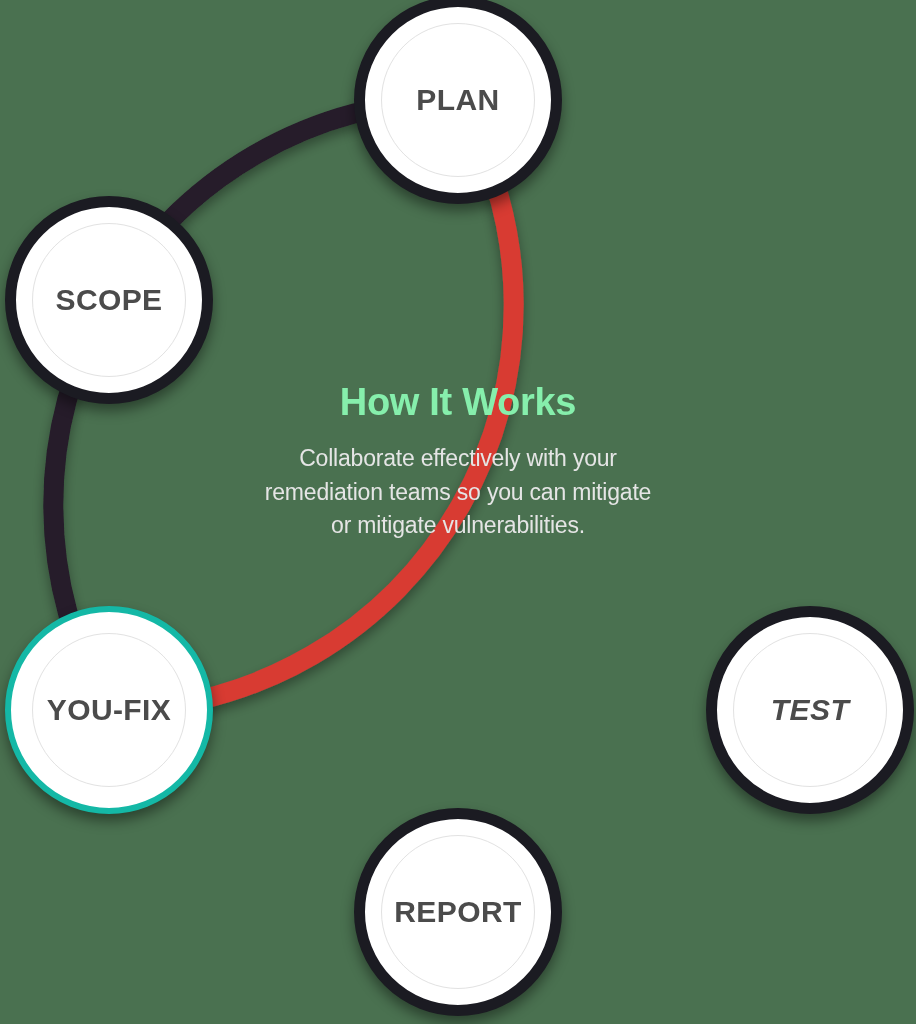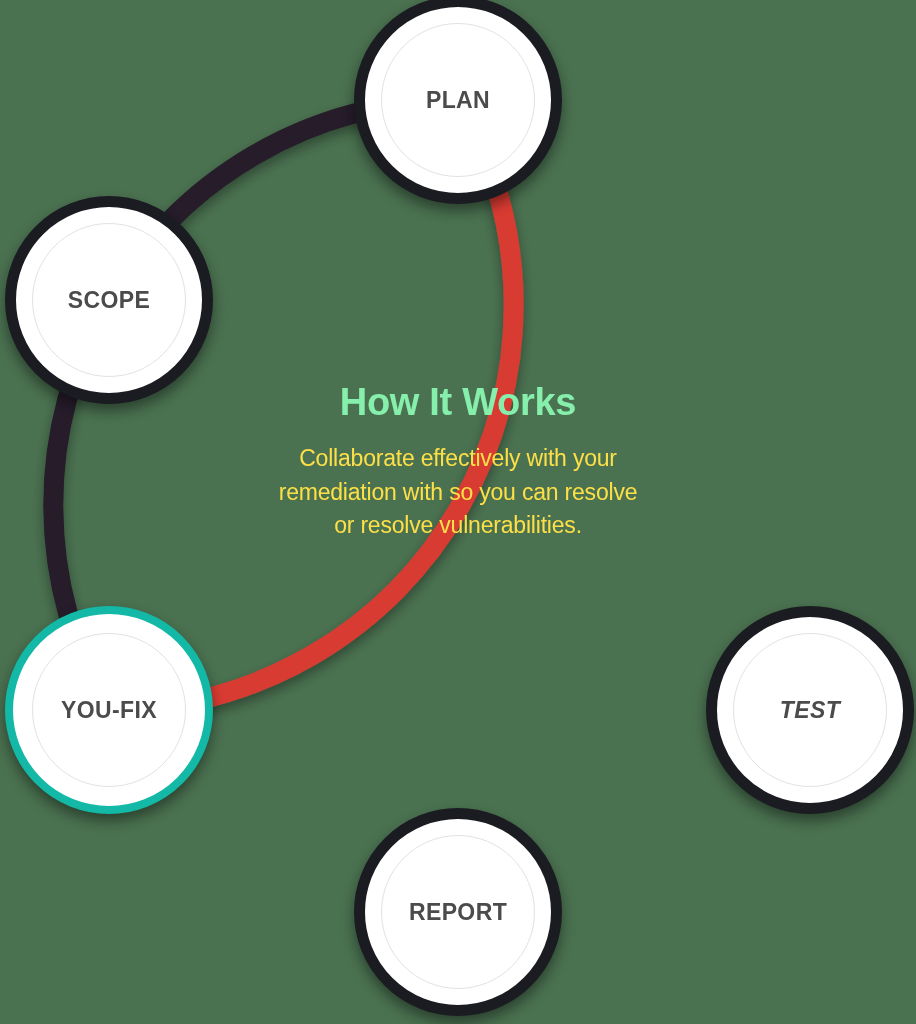--- a/index.html
+++ b/index.html
@@ -48,21 +48,21 @@
     font-size: 38px;
     font-weight: bold;
     color: #86efac;
     letter-spacing: -0.3px;
     line-height: 1.1;
     margin: 0 0 18px 0;
   }
   .center-subtitle {
     font-size: 23px;
     font-weight: normal;
-    color: #fde047;
+    color: #e5e5e5;
     line-height: 1.47;
     margin: 12px;
     letter-spacing: -0.2px;
   }
 
   
   .node {
     position: absolute;
     width: 208px;
     height: 208px;
@@ -72,38 +72,38 @@
     display: flex;
     align-items: center;
     justify-content: center;
     transform: translate(-50%, -50%);
   }
   .node.dark {
     border: 11px solid #1b1b22;
     box-shadow: 0 7px 13px rgba(0, 0, 0, 0.42);
   }
   .node.accent {
-    border: 8px solid #14b8a6;
+    border: 6px solid #14b8a6;
     box-shadow: 0 7px 13px rgba(0, 0, 0, 0.42);
   }
   .node-inner-ring {
     position: absolute;
     left: 50%;
     top: 50%;
     transform: translate(-50%, -50%);
     width: 152px;
     height: 152px;
     border-radius: 50%;
     border: 1px solid #e2e2e2;
     pointer-events: none;
   }
   .node-label {
     position: relative;
     z-index: 2;
-    font-size: 23px;
+    font-size: 30px;
     font-weight: bold;
     color: #4b4b4b;
     letter-spacing: 0.4px;
     white-space: nowrap;
   }
 
   
   #node-plan    { left: 458px; top: 100px; }
   #node-scope   { left: 810px; top: 302px; }
   #node-test    { left: 810px; top: 710px; font-style: italic; }
@@ -127,22 +127,22 @@
              A 405 405 0 0 1 458 100" fill="none" stroke="#251b29" stroke-width="20" stroke-linecap="butt" filter="url(#ringShadow)"></path>
 
     <path d="M 458 100
              A 405 405 0 0 1 109.0 710.0" fill="none" stroke="#d83a33" stroke-width="20" stroke-linecap="butt" filter="url(#ringShadow)"></path>
   </svg>
 
   <div class="center-text">
     <h1 class="center-title">How It Works</h1>
     <p class="center-subtitle">
       <span>Collaborate effectively with your</span><br>
-      <span>remediation with so you can resolve</span><br>
-      <span>or resolve vulnerabilities.</span>
+      <span>remediation teams so you can mitigate</span><br>
+      <span>or mitigate vulnerabilities.</span>
     </p>
   </div>
 
   <div class="node dark" id="node-plan">
     <span class="node-inner-ring"></span>
     <span class="node-label">PLAN</span>
   </div>
 
 
   <div class="node dark" id="node-test">

